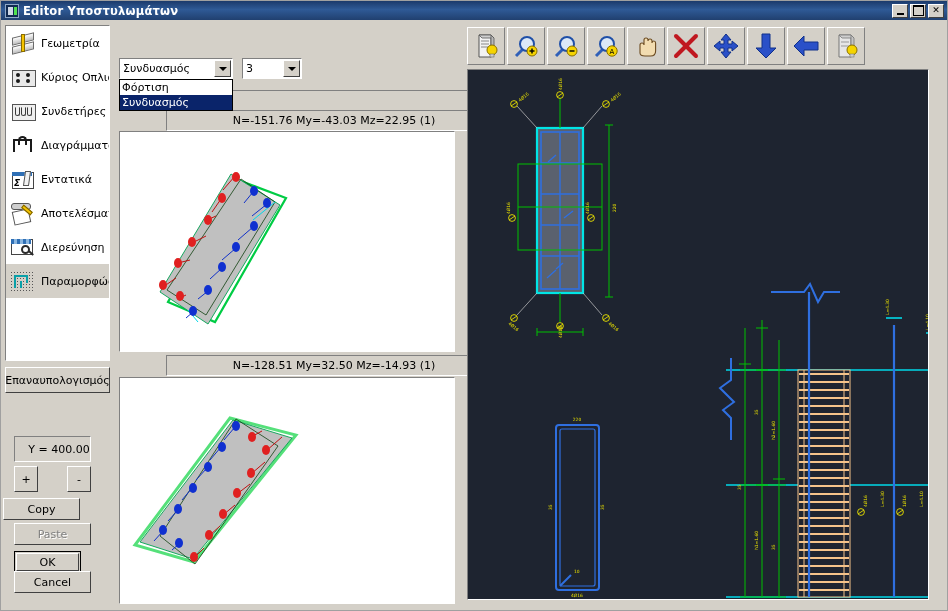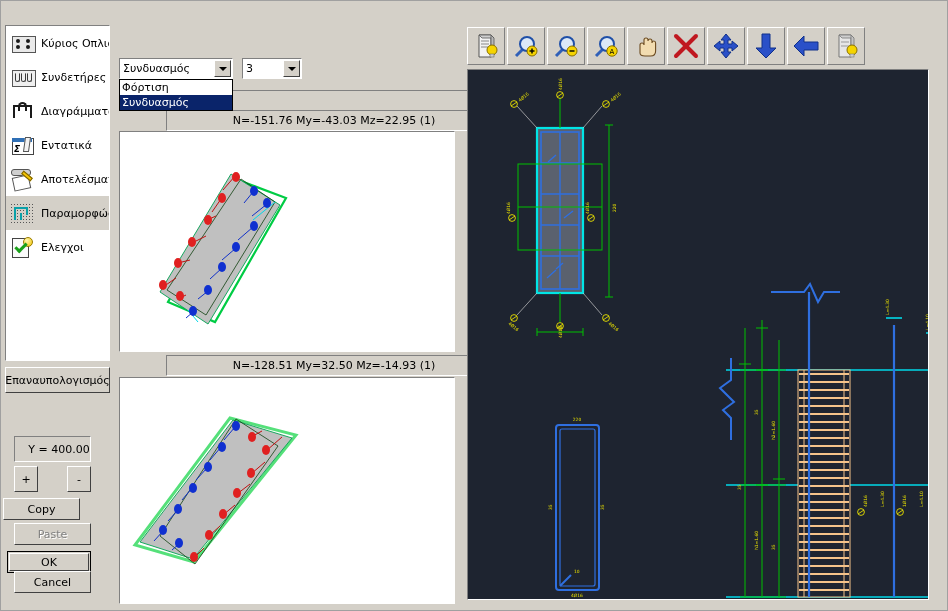--- a/index.html
+++ b/index.html
@@ -170,21 +170,21 @@
     background: #d4d0c8;
     border-top: 1px solid #808080; border-left: 1px solid #808080;
     border-right: 1px solid #ffffff; border-bottom: 1px solid #ffffff;
     display: flex; align-items: center; justify-content: center;
     font-size: 11px; color: #000; padding-left: 13px;
   }
   #btn-plus  { left: 13px; top: 465px; width: 24px; height: 26px; }
   #btn-minus { left: 66px; top: 465px; width: 24px; height: 26px; }
   #btn-copy  { left: 2px; top: 497px; width: 77px; height: 22px; }
   #btn-paste { left: 13px; top: 522px; width: 77px; height: 22px; }
-  #btn-ok    { left: 6px; top: 550px; width: 84px; height: 22px; }
+  #btn-ok    { left: 13px; top: 550px; width: 67px; height: 22px; }
   #btn-cancel{ left: 13px; top: 570px; width: 77px; height: 22px; }
 
   
   #midpanel {
     position: absolute; left: 113px; top: 24px;
     width: 347px; height: 583px;
   }
   .combo {
     position: absolute;
     background: #ffffff;
@@ -272,22 +272,43 @@
     border-top: 1px solid #808080; border-left: 1px solid #808080;
     border-right: 1px solid #ffffff; border-bottom: 1px solid #ffffff;
     overflow: hidden;
   }
 </style>
 </head>
 <body>
 
 <div id="app">
 
+  <div id="titlebar">
+    <div class="app-icon"></div>
+    <div class="title-text">Editor Υποστυλωμάτων</div>
+    <div class="win-btns">
+      <div class="win-btn min">
+          <span class="g"></span>
+        </div>
+      <div class="win-btn max">
+          <span class="g"></span>
+        </div>
+      <div class="win-btn close">
+          <span class="g">✕</span>
+        </div>
+    </div>
+  </div>
 
   <div id="sidebar">
+    <div class="side-item">
+      <span class="si-icon ic-geom">
+          <i></i>
+        </span>
+      <span class="si-label">Γεωμετρία</span>
+    </div>
     <div class="side-item">
       <span class="si-icon ic-main">
           <i></i>
           <i></i>
           <b></b>
           <b></b>
         </span>
       <span class="si-label">Κύριος Οπλισ</span>
     </div>
     <div class="side-item">
@@ -313,35 +334,35 @@
           <b></b>
         </span>
       <span class="si-label">Εντατικά</span>
     </div>
     <div class="side-item">
       <span class="si-icon ic-res">
           <i></i>
         </span>
       <span class="si-label">Αποτελέσματ</span>
     </div>
+    <div class="side-item">
+      <span class="si-icon ic-inv">
+          <i></i>
+          <b></b>
+        </span>
+      <span class="si-label">Διερεύνηση</span>
+    </div>
     <div class="side-item selected">
       <span class="si-icon ic-def">
           <i></i>
           <i></i>
           <i></i>
           <i></i>
         </span>
       <span class="si-label">Παραμορφώσ</span>
-    </div>
-    <div class="side-item">
-      <span class="si-icon ic-chk">
-          <b></b>
-          <i></i>
-        </span>
-      <span class="si-label">Ελεγχοι</span>
     </div>
   </div>
 
   <div class="btn" id="btn-recalc">Επαναυπολογισμός</div>
   <div id="field-y">Y = 400.00</div>
   <div class="btn" id="btn-plus">+</div>
   <div class="btn" id="btn-minus">-</div>
   <div class="btn" id="btn-copy">Copy</div>
   <div class="btn disabled" id="btn-paste">Paste</div>
   <div class="btn default" id="btn-ok">

